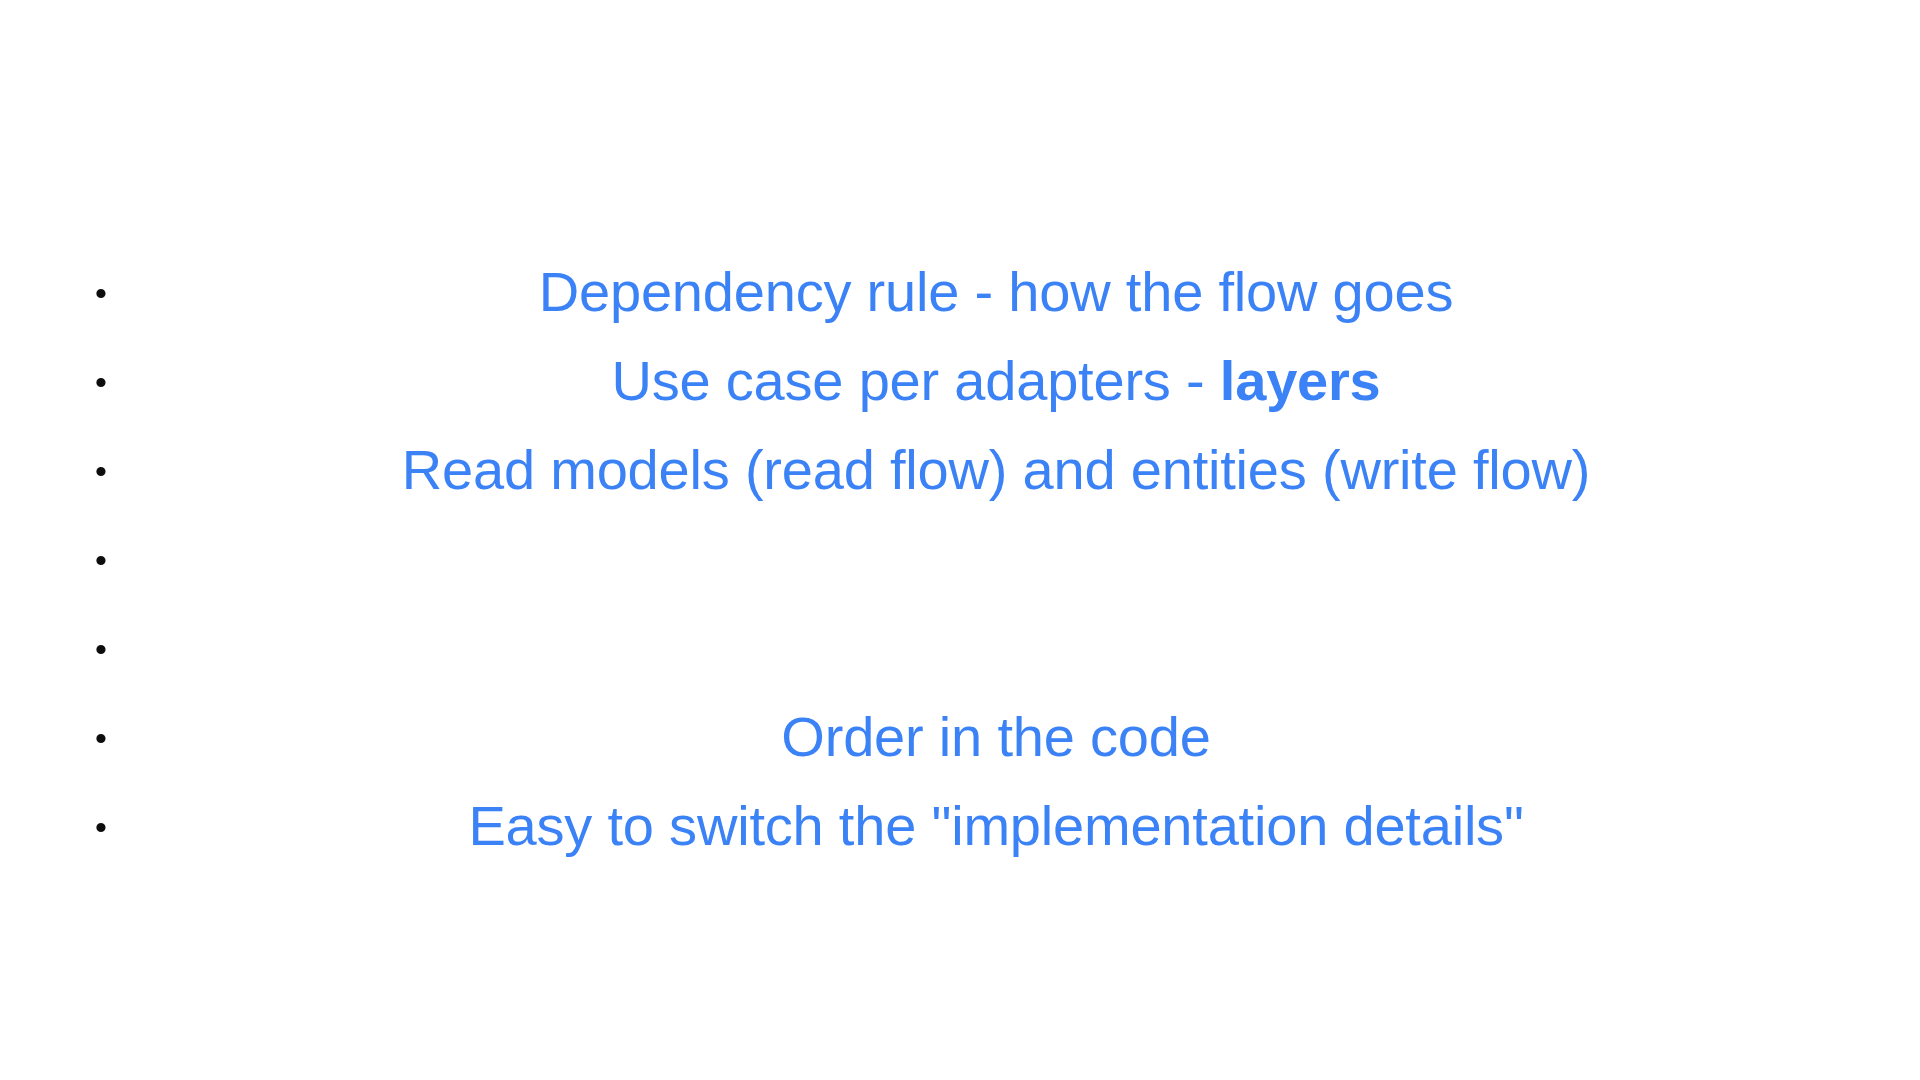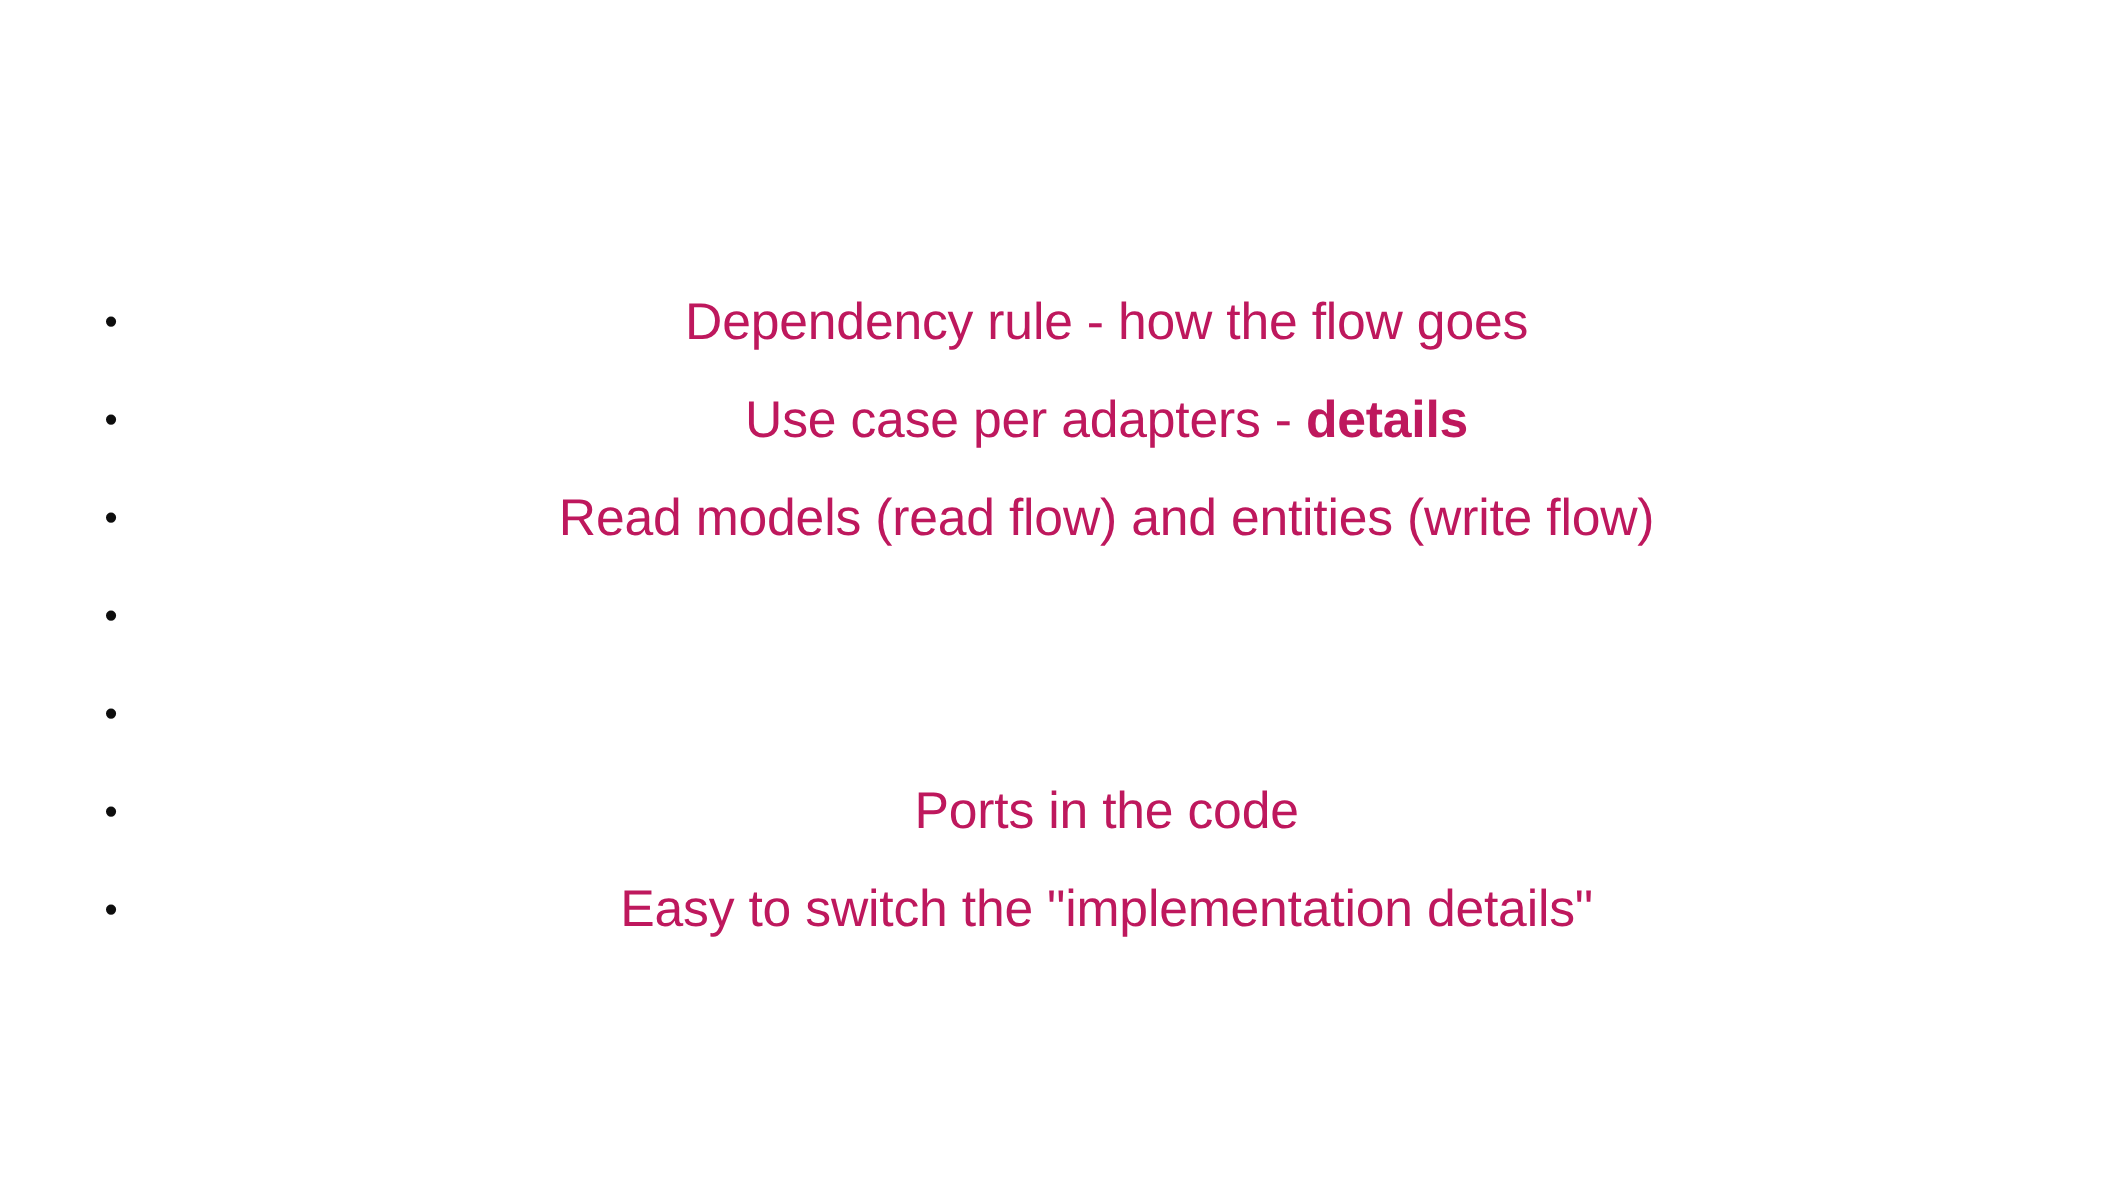--- a/index.html
+++ b/index.html
@@ -46,27 +46,27 @@
     text-align: left;
     font-size: 34px;
     line-height: 1;
     color: #0d0d0d;
     user-select: none;
   }
 
   .bullet-text {
     
     position: absolute;
-    left: 26px;
+    left: 16px;
     width: 1770px;
     text-align: center;
-    font-size: 47px;
+    font-size: 56px;
     line-height: 1.15;
     letter-spacing: -0.2px;
-    color: #be185d;
+    color: #3b82f6;
     font-weight: 400;
     white-space: nowrap;
   }
 
   .bullet-text .em {
     font-weight: 700;
   }
 </style>
 </head>
 <body>
@@ -75,39 +75,39 @@
 
   <div class="bullet-list">
 
     <div class="bullet-row">
       <span class="bullet-marker">•</span>
       <span class="bullet-text"><span>Dependency rule - how the flow goes</span><span class="em"></span></span>
     </div>
 
     <div class="bullet-row">
       <span class="bullet-marker">•</span>
-      <span class="bullet-text"><span>Use case per adapters - </span><span class="em">details</span></span>
+      <span class="bullet-text"><span>Use case per adapters - </span><span class="em">layers</span></span>
     </div>
 
     <div class="bullet-row">
       <span class="bullet-marker">•</span>
       <span class="bullet-text"><span>Read models (read flow) and entities (write flow)</span><span class="em"></span></span>
     </div>
 
     <div class="bullet-row">
       <span class="bullet-marker">•</span>
     </div>
 
     <div class="bullet-row">
       <span class="bullet-marker">•</span>
     </div>
 
     <div class="bullet-row">
       <span class="bullet-marker">•</span>
-      <span class="bullet-text"><span>Ports in the code</span><span class="em"></span></span>
+      <span class="bullet-text"><span>Order in the code</span><span class="em"></span></span>
     </div>
 
     <div class="bullet-row">
       <span class="bullet-marker">•</span>
       <span class="bullet-text"><span>Easy to switch the "implementation details"</span><span class="em"></span></span>
     </div>
 
   </div>
 
 </div>

